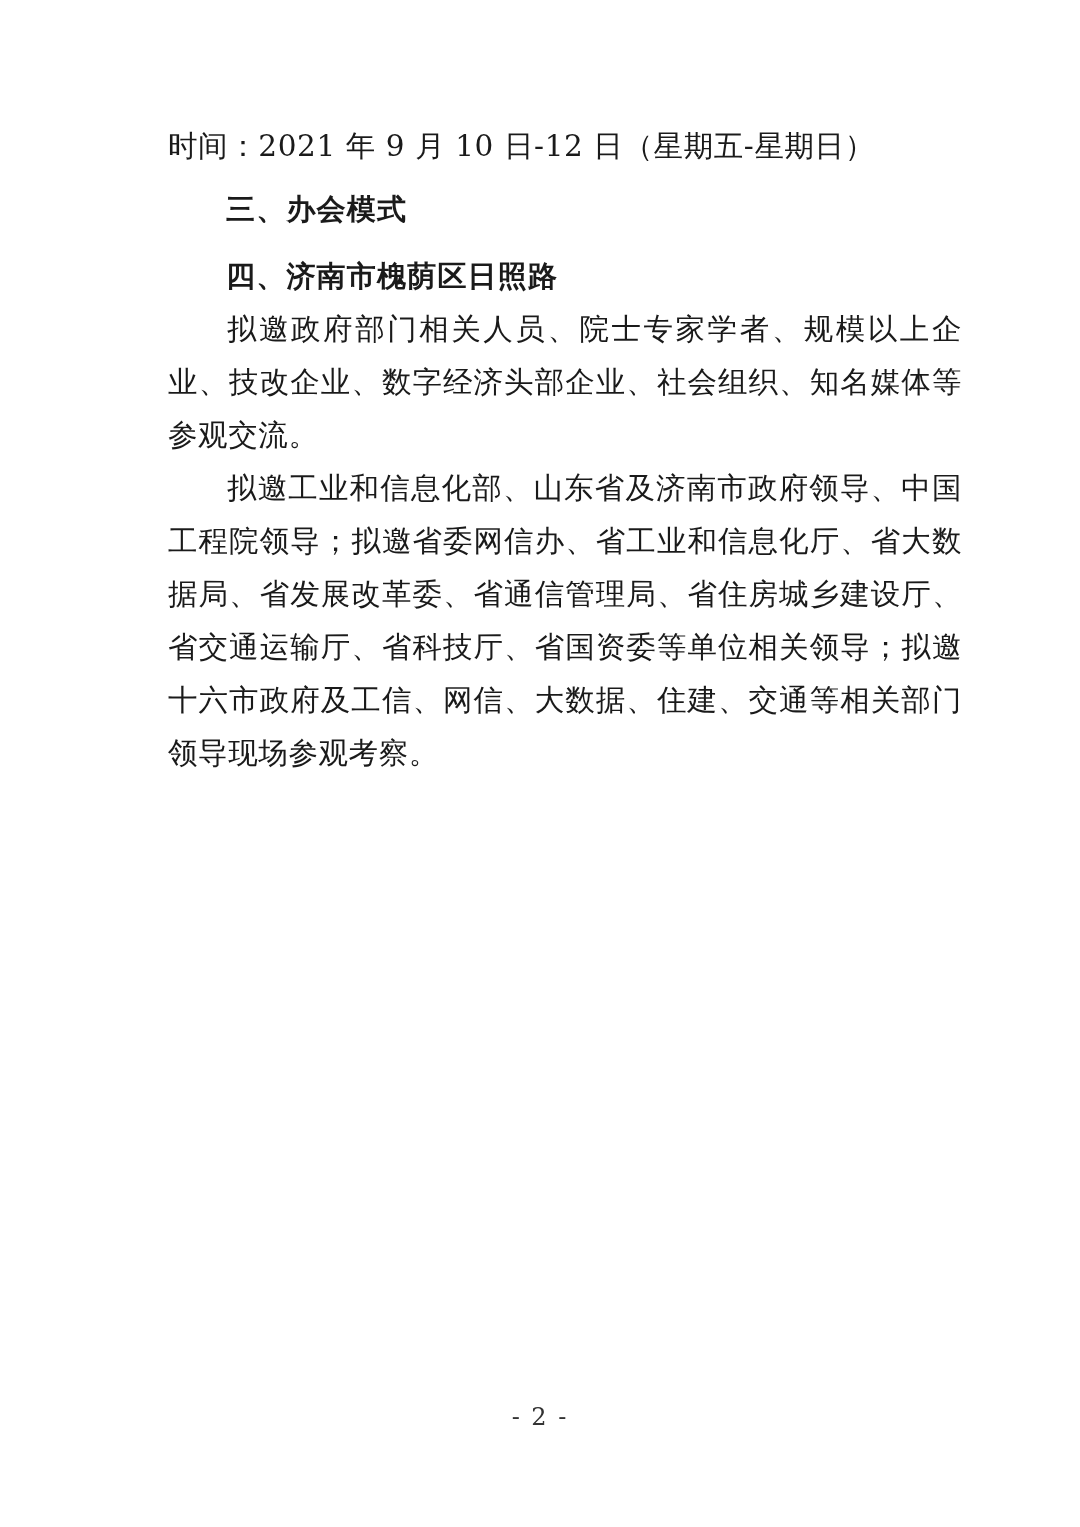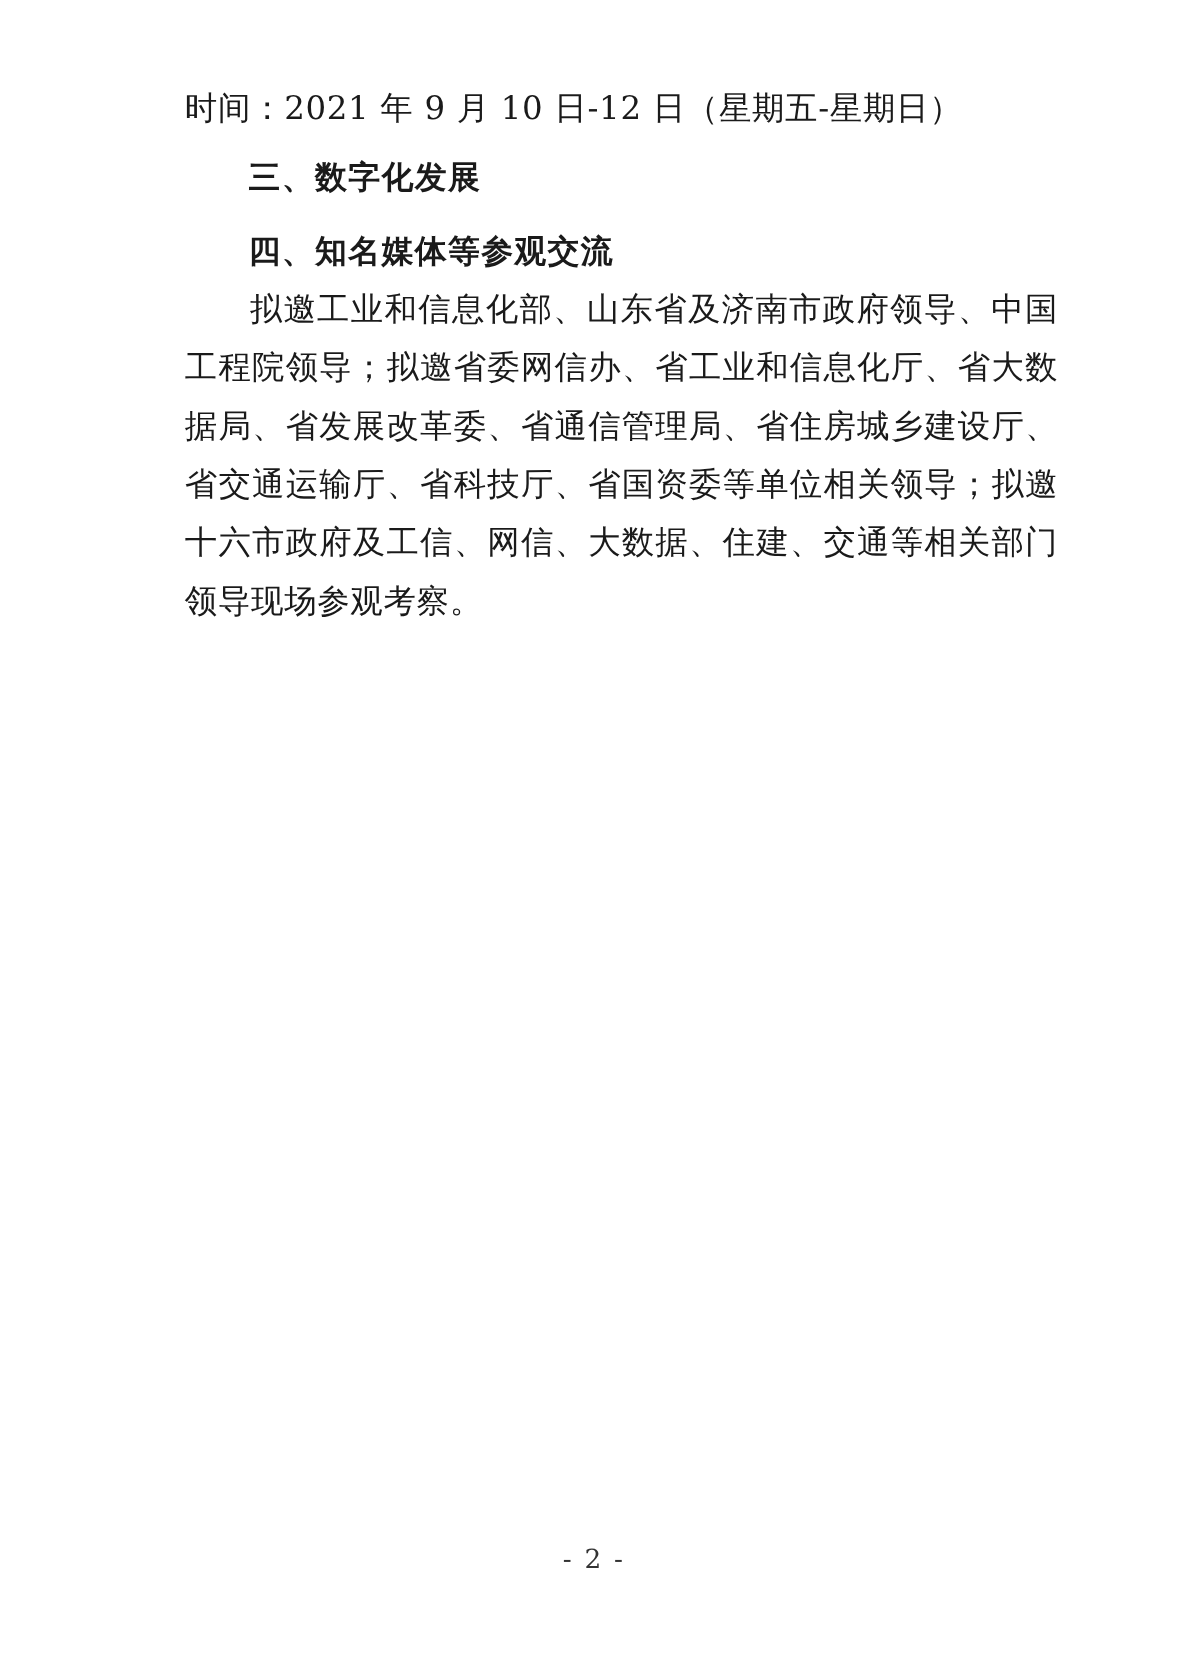--- a/index.html
+++ b/index.html
@@ -15,21 +15,21 @@
     color: #1a1a1a;
     overflow: hidden;
   }
   .page {
     position: absolute;
     top: 0;
     left: 0;
     width: 1080px;
     height: 1527px;
     box-sizing: border-box;
-    padding: 72px 118px 40px 168px;
+    padding: 120px 118px 40px 168px;
   }
   .doc-body {
     font-size: 29.5px;
     line-height: 53px;
     letter-spacing: 0.6px;
     text-align: justify;
     text-justify: inter-ideograph;
   }
   .line-block {
     margin: 0;
@@ -65,28 +65,29 @@
 <body>
 
 <div class="page">
 
   <div class="doc-body">
 
     <div class="line-block">时间：2021 年 9 月 10 日-12 日（星期五-星期日）</div>
 
     <div class="gap-sm"></div>
 
-    <div class="heading">三、数字化发展</div>
+    <div class="heading">三、办会模式</div>
 
 
 
     <div class="gap-md"></div>
 
-    <div class="heading">四、知名媒体等参观交流</div>
+    <div class="heading">四、济南市槐荫区日照路</div>
 
+    <p class="para">拟邀政府部门相关人员、院士专家学者、规模以上企业、技改企业、数字经济头部企业、社会组织、知名媒体等参观交流。</p>
 
     <p class="para">拟邀工业和信息化部、山东省及济南市政府领导、中国工程院领导；拟邀省委网信办、省工业和信息化厅、省大数据局、省发展改革委、省通信管理局、省住房城乡建设厅、省交通运输厅、省科技厅、省国资委等单位相关领导；拟邀十六市政府及工信、网信、大数据、住建、交通等相关部门领导现场参观考察。</p>
 
   </div>
 
   <div class="footer">- 2 -</div>
 
 </div>
 
 </body></html>

